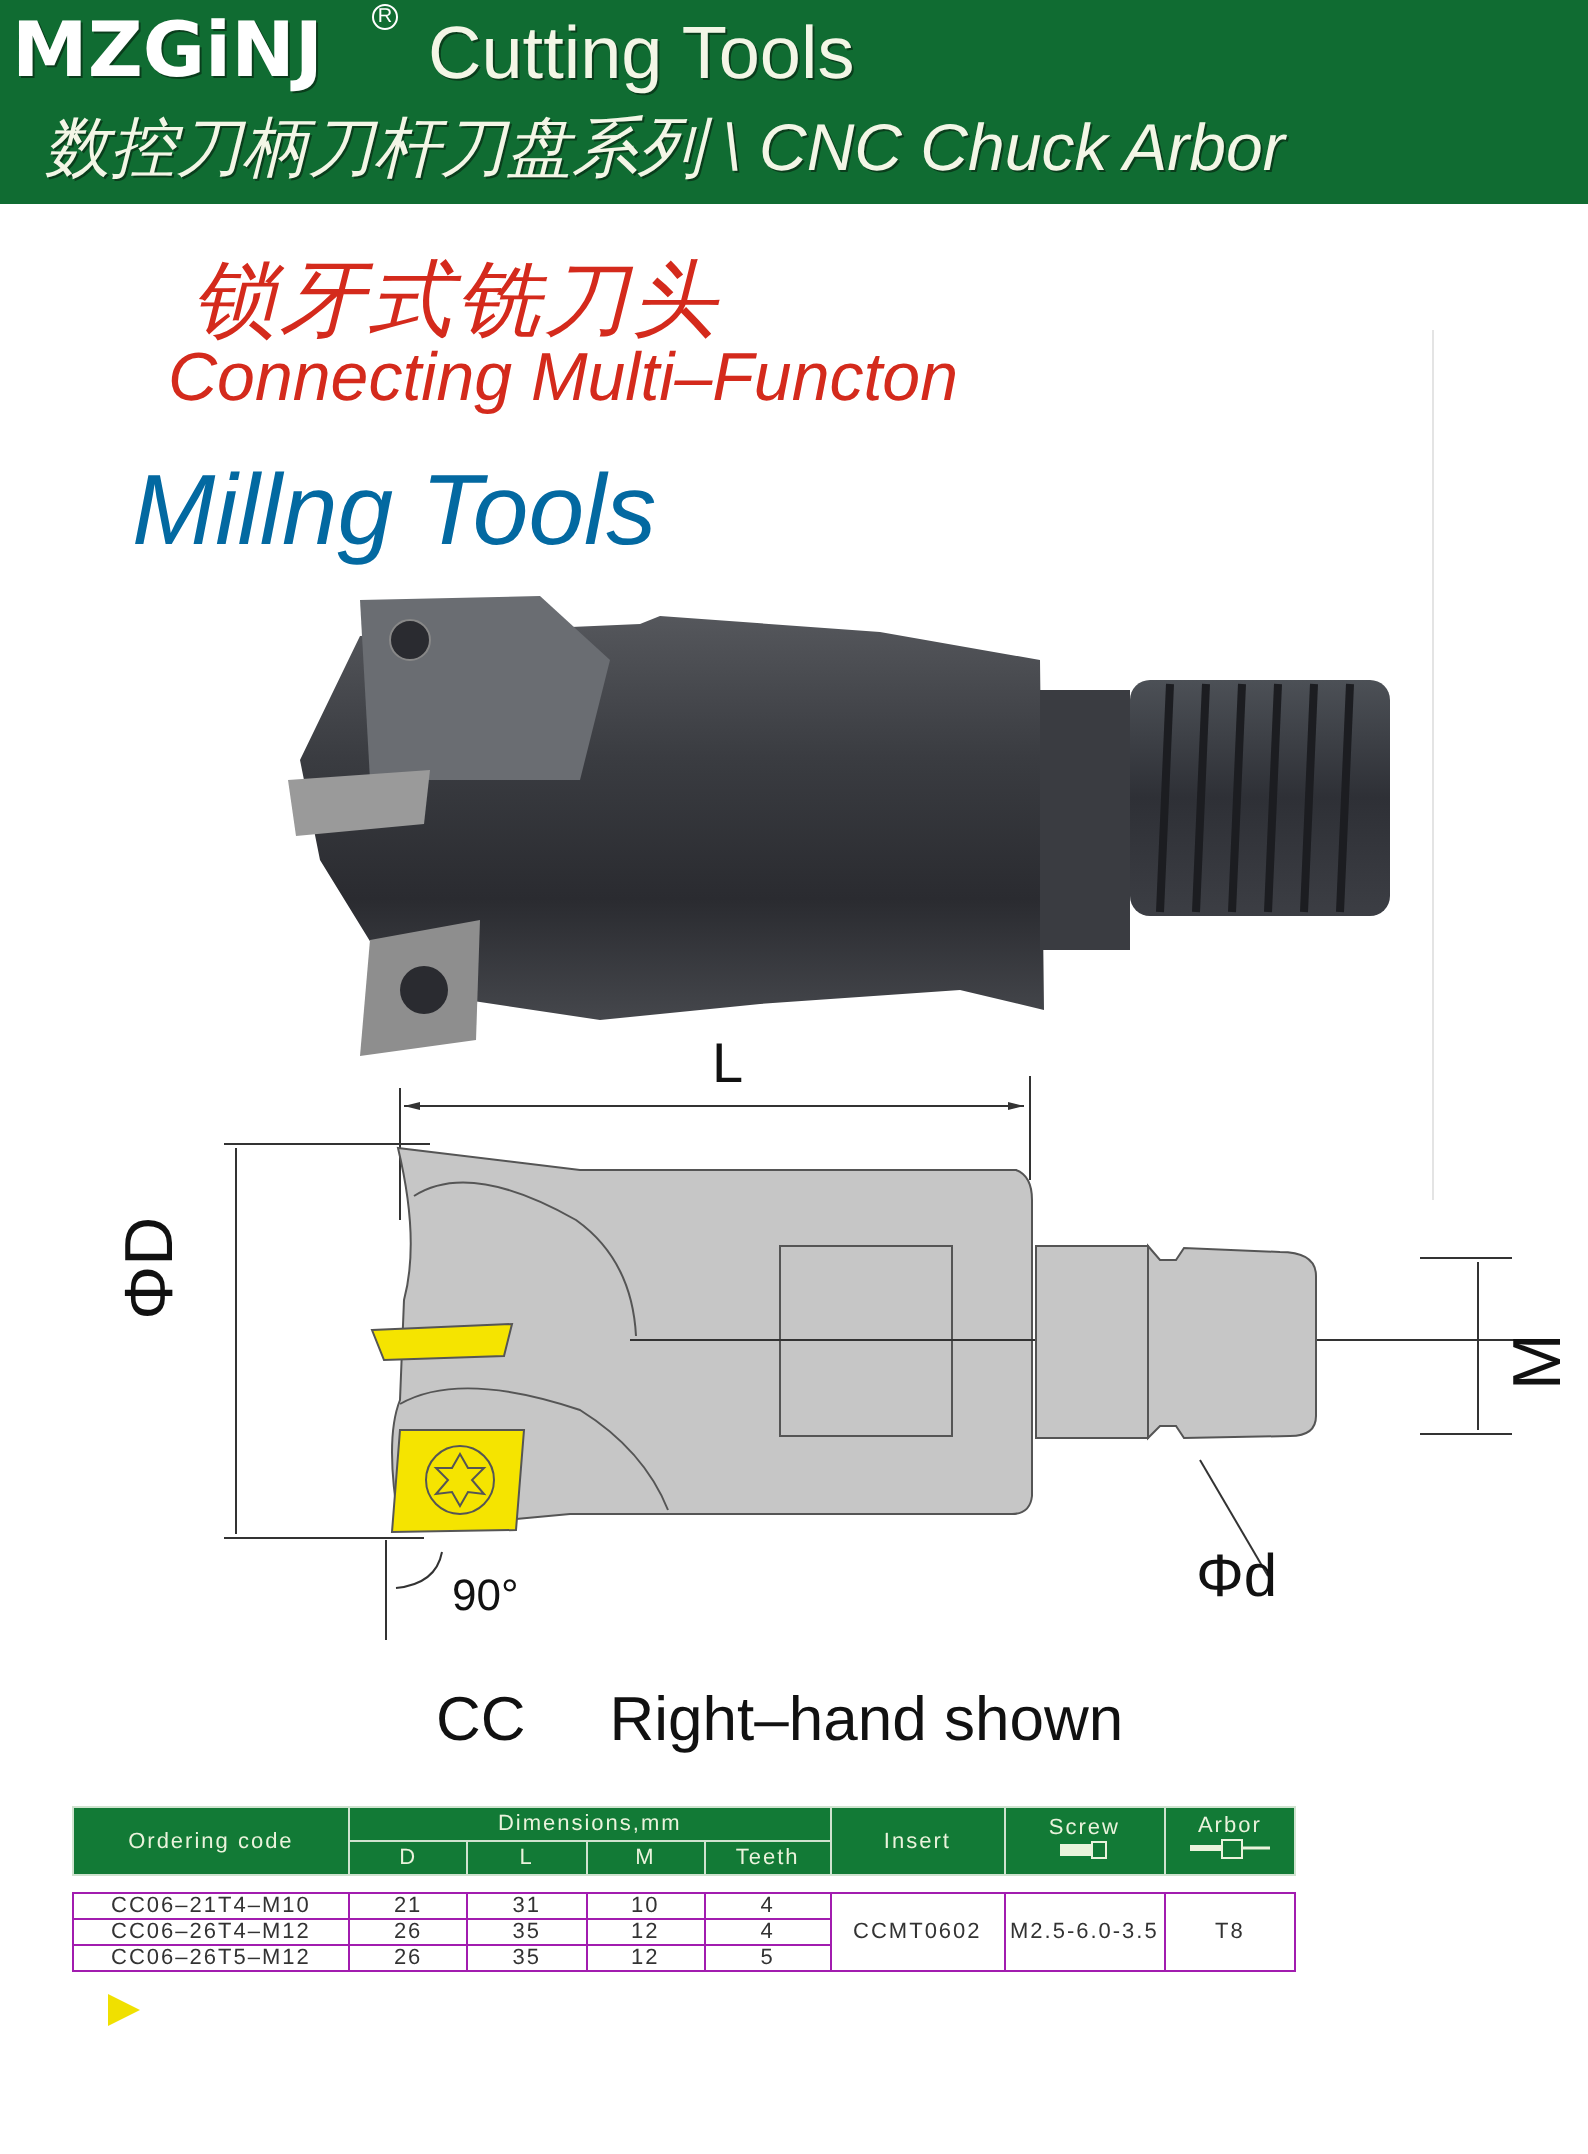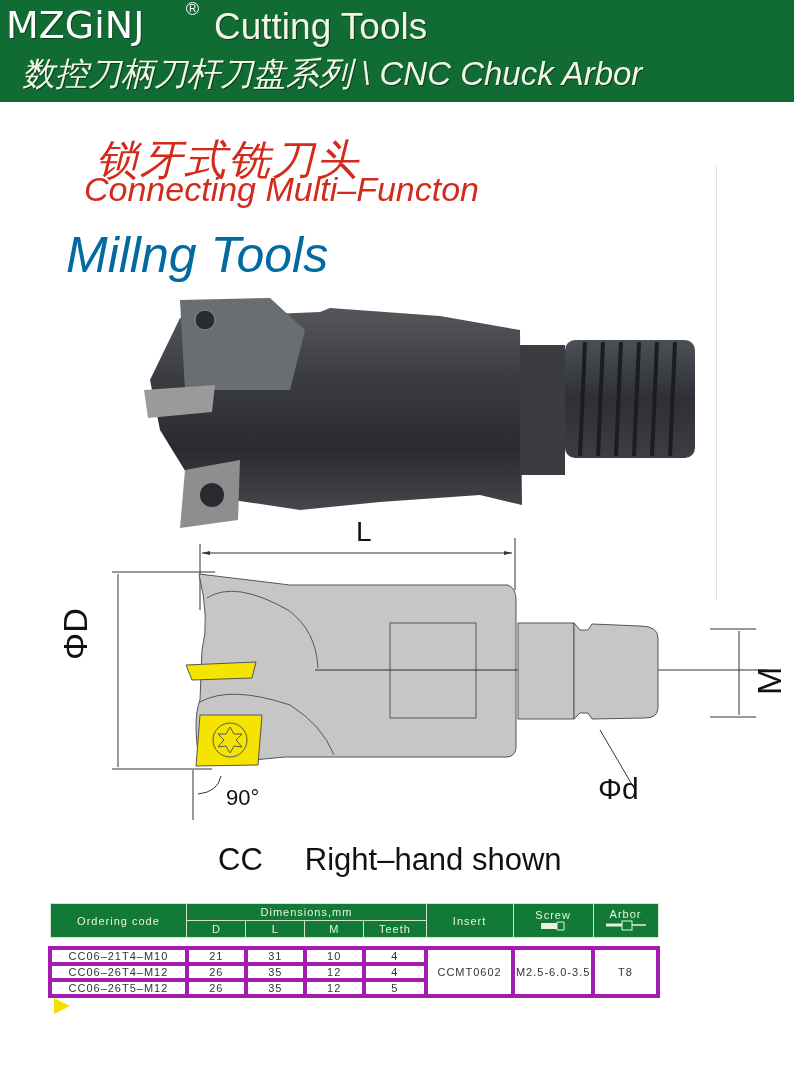--- a/index.html
+++ b/index.html
@@ -1,32 +1,32 @@
 <!DOCTYPE html>
 <html><head>
 <meta charset="utf-8">
 <style>
   html, body { margin:0; padding:0; }
   body { width:794px; height:1077px; background:#ffffff; position:relative; overflow:hidden; font-family:"Liberation Sans", sans-serif; }
   .banner { position:absolute; left:0; top:0; width:794px; height:102px; background:#106c32; }
-  .brand { position:absolute; left:6px; top:3px; font-family:"DejaVu Sans", sans-serif; font-weight:normal; font-size:38px; color:#ffffff; letter-spacing:0px; text-shadow:1px 1px 0 #0a3d1c; }
+  .brand { position:absolute; left:6px; top:3px; font-family:"DejaVu Sans", sans-serif; font-weight:bold; font-size:38px; color:#ffffff; letter-spacing:0px; text-shadow:1px 1px 0 #0a3d1c; }
   .reg { position:absolute; left:186px; top:2px; font-size:10px; color:#ffffff; border:1px solid #fff; border-radius:50%; width:11px; height:11px; line-height:11px; text-align:center; }
   .subtitle1 { position:absolute; left:214px; top:6px; font-size:37px; color:#f3f6e6; text-shadow:1px 1px 0 #0a3d1c; }
   .subtitle2 { position:absolute; left:22px; top:52px; font-size:33px; font-style:italic; color:#f3f6e6; text-shadow:1px 1px 0 #0a3d1c; }
-  .t-cn { position:absolute; left:96px; top:132px; font-size:42px; color:#d42a1c; font-style:italic; letter-spacing:2px; }
+  .t-cn { position:absolute; left:96px; top:122px; font-size:42px; color:#d42a1c; font-style:italic; letter-spacing:2px; }
   .t-en1 { position:absolute; left:84px; top:170px; font-size:34px; color:#d42a1c; font-style:italic; }
   .t-en2 { position:absolute; left:66px; top:226px; font-size:50px; color:#0369a1; font-style:italic; }
   .rline { position:absolute; left:716px; top:165px; width:1px; height:435px; background:#e4e4e4; }
   .photo { position:absolute; left:140px; top:290px; }
   .drawing { position:absolute; left:60px; top:530px; }
   .caption { position:absolute; left:218px; top:842px; font-size:31px; color:#111; }
   .caption span { margin-right:42px; }
-  table.spec { position:absolute; left:48px; top:903px; width:612px; border-collapse:collapse; font-size:11px; color:#333; }
+  table.spec { position:absolute; left:36px; top:903px; width:612px; border-collapse:collapse; font-size:11px; color:#333; }
   table.spec th { background:#127a36; color:#eaf3dc; font-weight:normal; border:1px solid #cfe3cf; padding:0; height:16px; letter-spacing:1px; }
-  table.spec td { border:4px solid #a21caf; text-align:center; padding:0; height:12px; line-height:12px; letter-spacing:1px; }
+  table.spec td { border:1px solid #a21caf; text-align:center; padding:0; height:12px; line-height:12px; letter-spacing:1px; }
   table.spec tr.gap td { border:none; height:8px; }
   .ins { position:absolute; left:54px; top:994px; font-size:24px; color:#111; }
   .ins .tri { display:inline-block; width:0; height:0; border-top:8px solid transparent; border-bottom:8px solid transparent; border-left:16px solid #f0e000; margin-right:18px; vertical-align:2px; }
 </style>
 </head>
 <body>
 
 <div class="banner">
   <div class="brand">MZGiNJ</div>
   <div class="reg">R</div>

